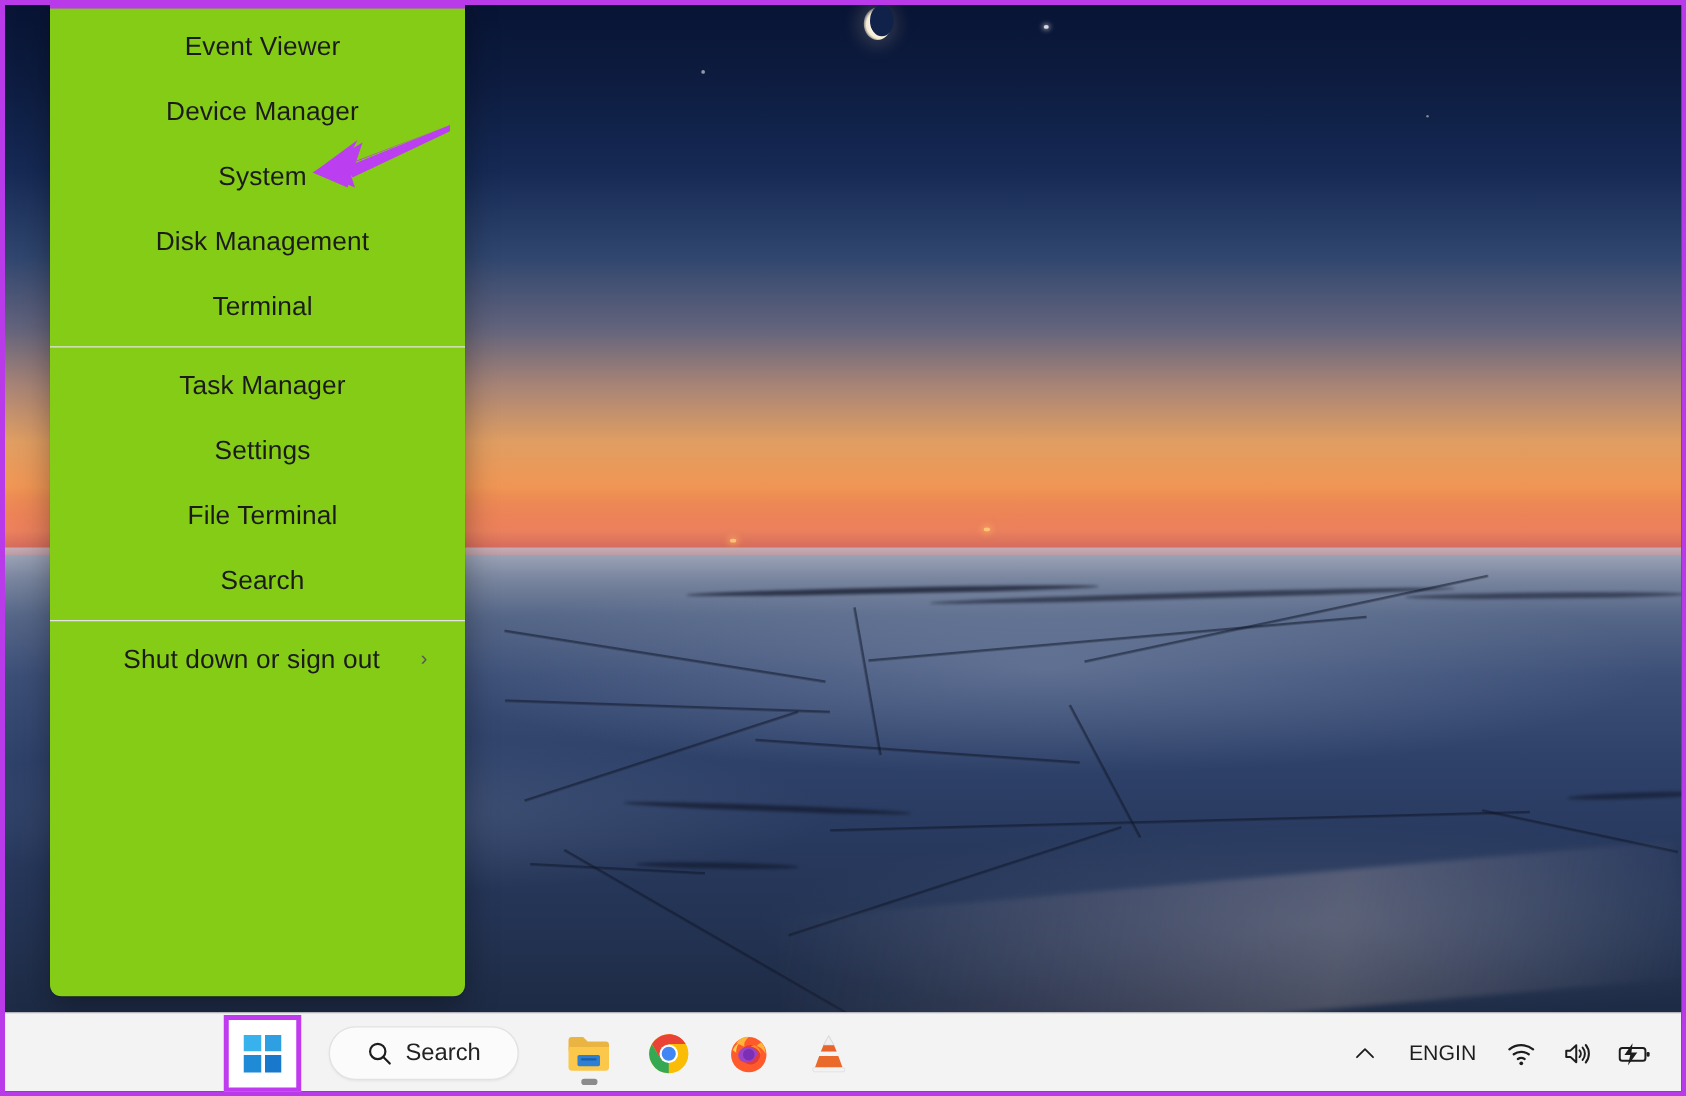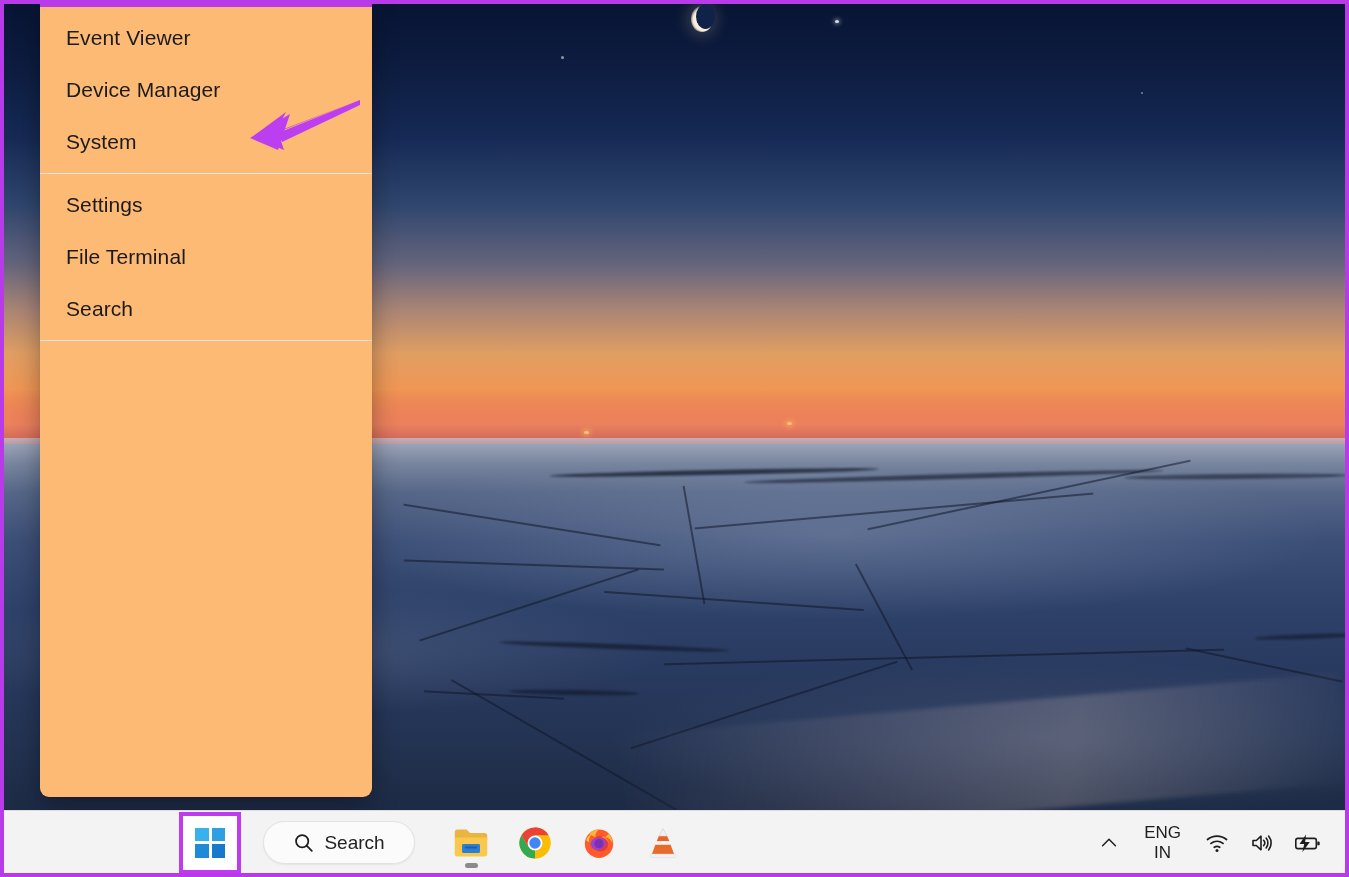--- a/index.html
+++ b/index.html
@@ -71,26 +71,27 @@
   .road {
     position:absolute; left:620px; top:700px; width:720px; height:110px;
     background:linear-gradient(105deg, rgba(220,200,195,0) 0%, rgba(205,180,180,.16) 40%, rgba(225,200,190,.22) 62%, rgba(200,175,175,0) 100%);
     transform:rotate(-5deg); filter:blur(2px);
   }
   .lightdot{position:absolute;width:5px;height:3px;background:#ffc474;border-radius:50%;box-shadow:0 0 5px 2px rgba(255,180,100,.55);}
 
   
   #ctx-menu {
     position:absolute; left:36px; top:-1px; width:332px; height:794px;
-    background:#fdba74;
+    background:#84cc16;
     border-bottom-left-radius:9px; border-bottom-right-radius:9px;
     box-shadow:0 8px 26px rgba(0,0,0,.34), 0 0 1px rgba(0,0,0,.22);
     border-top:4px solid #b83ae8;
     overflow:hidden;
     z-index:20;
+    text-align:center;
   }
   .menu-group { padding:5px 0; }
   .menu-item {
     height:52px; display:flex; align-items:center;
     padding:0 18px 0 26px; color:#1b1b1b;
     font-size:21px; font-weight:400; letter-spacing:.1px;
     cursor:default; position:relative;
   }
   .menu-item .lbl { flex:1; }
   .chev { color:#585858; font-size:16px; line-height:1; padding-right:12px;}
@@ -122,21 +123,21 @@
   }
   #search-pill .lbl { font-size:19px; color:#222; }
 
   .app-icon { width:52px; height:58px; display:flex; flex-direction:column; align-items:center; justify-content:center; margin-left:12px; position:relative; }
   .app-icon.first { margin-left:30px; }
   .active-dot { position:absolute; bottom:4px; width:13px; height:5px; border-radius:3px; background:#8b8b8b; }
 
   
   #tray { position:absolute; right:14px; top:0; height:63px; display:flex; align-items:center; gap:0; }
   .tray-btn { height:48px; display:flex; align-items:center; justify-content:center; padding:0 10px; border-radius:5px; }
-  #lang { flex-direction:column; line-height:1.12; font-size:17px; color:#1d1d1d; text-align:center; padding:0 14px; display:flex; justify-content:center; }
+  #lang { line-height:1.12; font-size:17px; color:#1d1d1d; text-align:center; padding:0 14px; display:flex; justify-content:center; }
 </style>
 </head>
 <body>
 
 <div id="screen">
 
   <div id="wallpaper">
     <div class="sky2"></div>
     <div class="haze"></div>
     <div class="moon"></div>
@@ -178,39 +179,52 @@
     <div class="menu-group">
       <div class="menu-item">
         <span class="lbl">Event Viewer</span>
       </div>
       <div class="menu-item">
         <span class="lbl">Device Manager</span>
       </div>
       <div class="menu-item">
         <span class="lbl">System</span>
       </div>
+      <div class="menu-item">
+        <span class="lbl">Disk Management</span>
+      </div>
+      <div class="menu-item">
+        <span class="lbl">Terminal</span>
+      </div>
     </div>
 
     <div class="sep"></div>
 
     <div class="menu-group">
       <div class="menu-item">
+        <span class="lbl">Task Manager</span>
+      </div>
+      <div class="menu-item">
         <span class="lbl">Settings</span>
       </div>
       <div class="menu-item">
         <span class="lbl">File Terminal</span>
       </div>
       <div class="menu-item">
         <span class="lbl">Search</span>
       </div>
     </div>
 
     <div class="sep"></div>
 
     <div class="menu-group">
+      <div class="menu-item">
+        <span class="lbl">Shut down or sign out</span>
+        <span class="chev">›</span>
+      </div>
     </div>
   </div>
 
   <svg id="arrow" viewBox="0 0 128 62">
     <polygon points="126,8 42,40 52,20 18,45 50,58 44,40" fill="#bb3ef0"></polygon>
     <path d="M126,8 L44,41 L48,50 L126,13 Z" fill="#bb3ef0"></path>
     <polygon points="16,46 56,22 44,58" fill="#bb3ef0"></polygon>
   </svg>
 
   <div id="taskbar">

